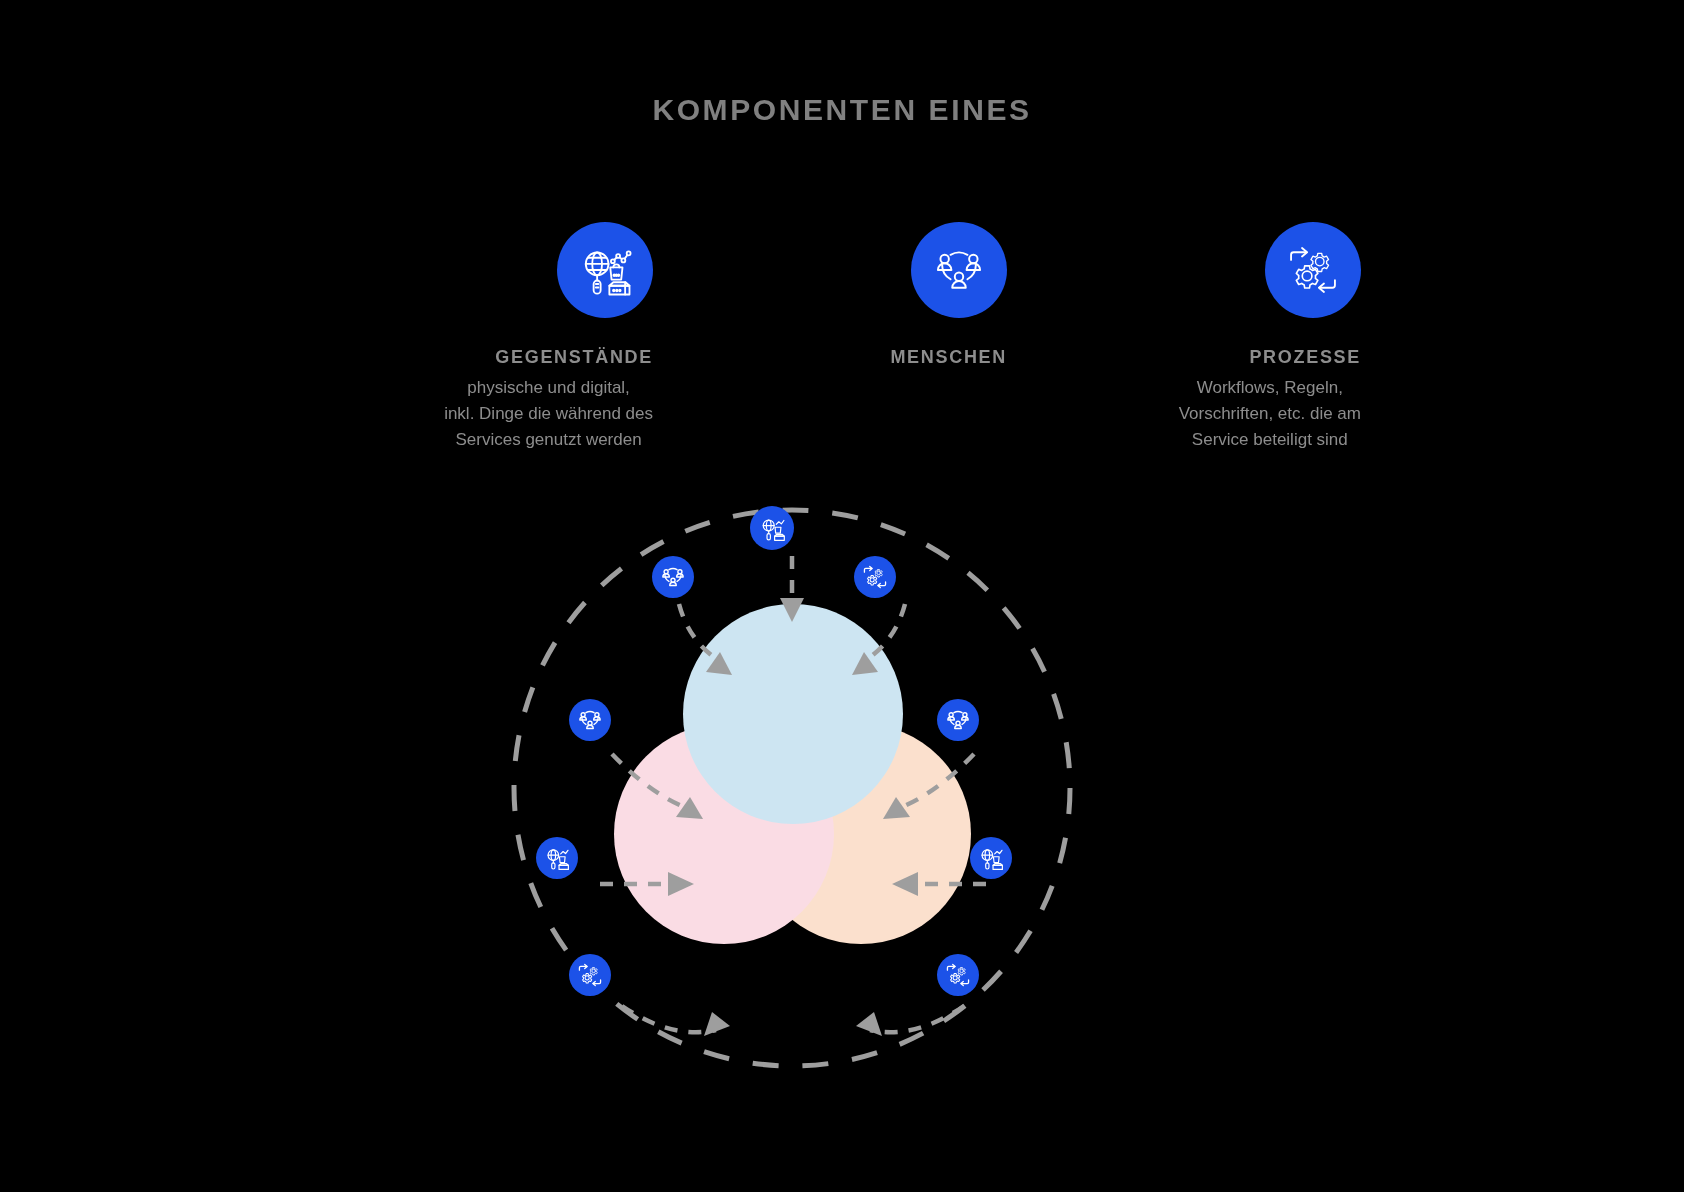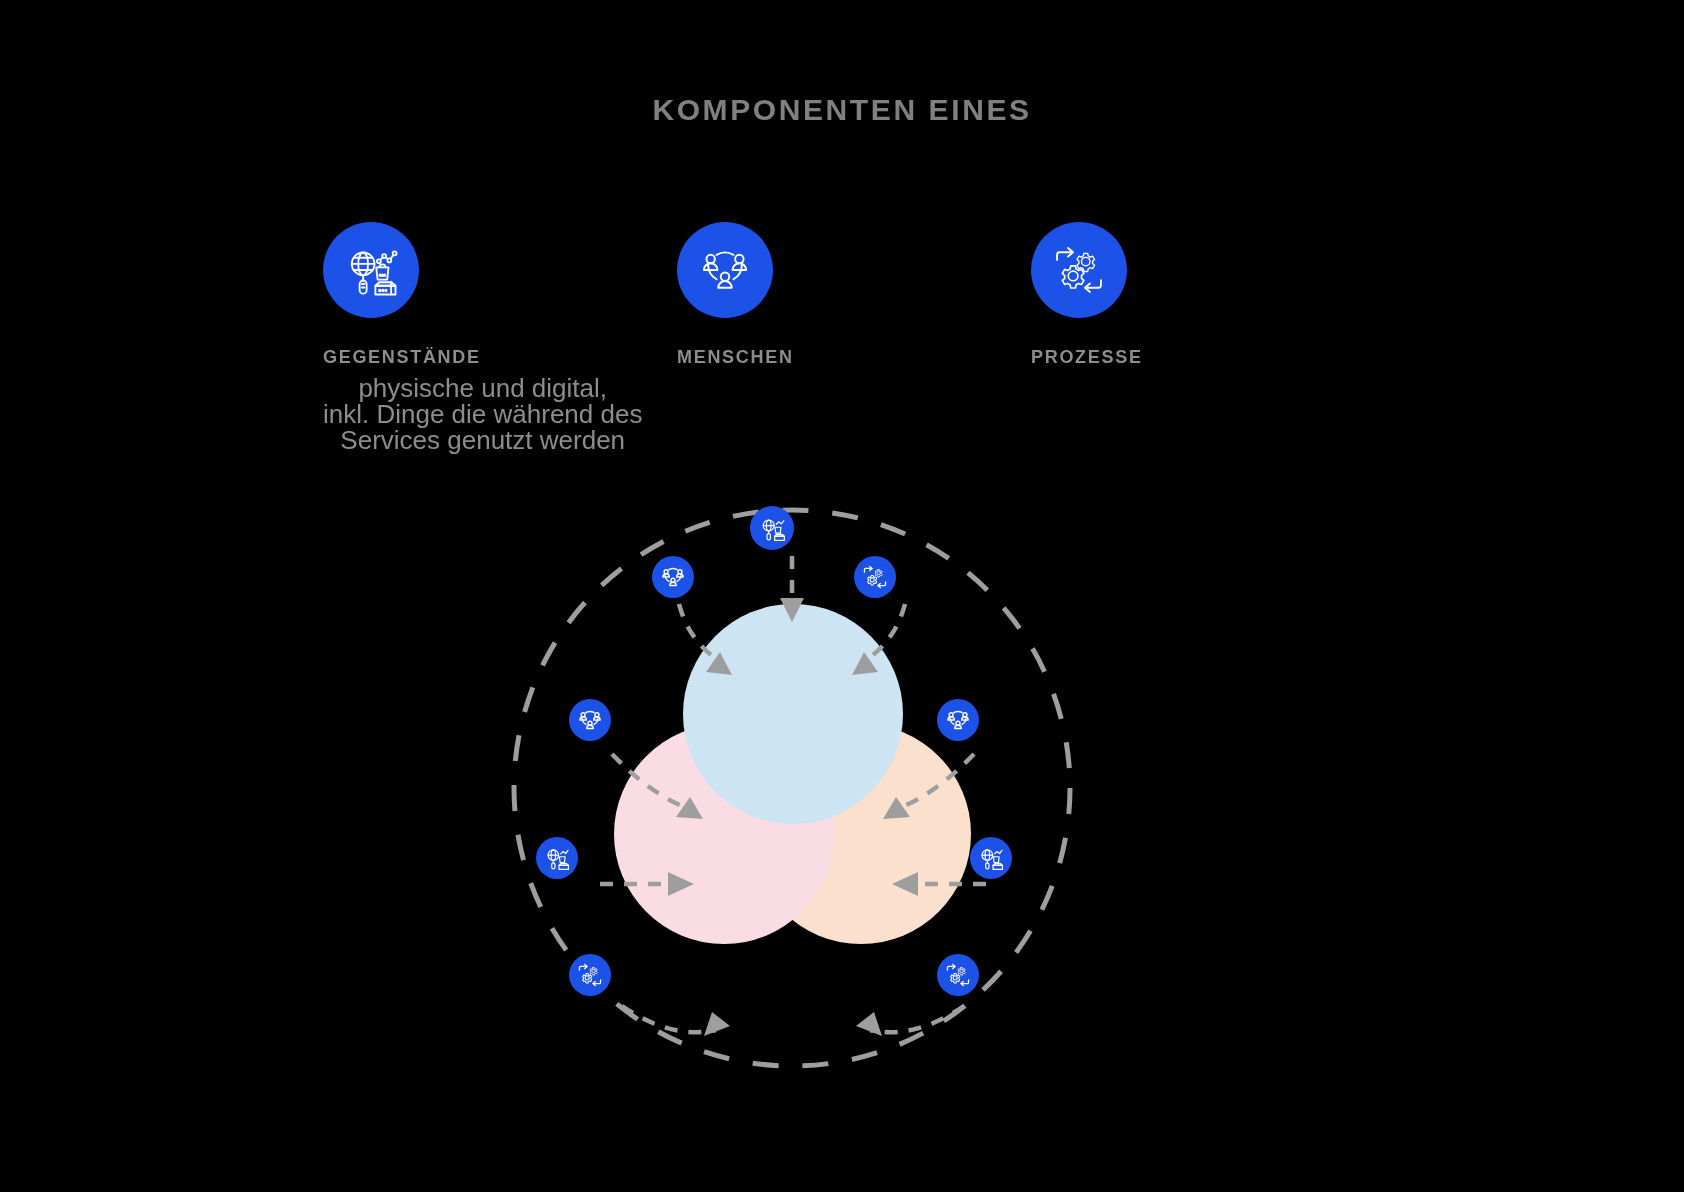--- a/index.html
+++ b/index.html
@@ -41,21 +41,21 @@
     left: 0;
     width: 1684px;
     display: flex;
     justify-content: center;
     align-items: flex-start;
   }
   .legend-col {
     width: 330px;
     display: flex;
     flex-direction: column;
-    align-items: flex-start;
+    align-items: flex-end;
     margin: 0 12px;
   }
   .legend-badge {
     width: 96px;
     height: 96px;
     border-radius: 50%;
     background: #1c52e8;
     display: flex;
     align-items: center;
     justify-content: center;
@@ -65,21 +65,21 @@
     margin-top: 29px;
     color: #8d8d8d;
     font-size: 18px;
     font-weight: bold;
     letter-spacing: 1.7px;
     text-transform: uppercase;
   }
   .legend-desc {
     margin-top: 7px;
     color: #8d8d8d;
-    font-size: 26px;
+    font-size: 17px;
     line-height: 26px;
     text-align: center;
     white-space: pre-line;
   }
 
   
   #diagram {
     position: absolute;
     left: 462px;
     top: 486px;
@@ -179,20 +179,23 @@
               <path d="M-3.2 -13.5 h6.4 l0.8 4.3 a10 10 0 0 1 3.2 1.9 l4.1 -1.5 l3.2 5.5 l-3.3 2.8 a10 10 0 0 1 0 3.8 l3.3 2.8 l-3.2 5.5 l-4.1 -1.5 a10 10 0 0 1 -3.2 1.9 l-0.8 4.3 h-6.4 l-0.8 -4.3 a10 10 0 0 1 -3.2 -1.9 l-4.1 1.5 l-3.2 -5.5 l3.3 -2.8 a10 10 0 0 1 0 -3.8 l-3.3 -2.8 l3.2 -5.5 l4.1 1.5 a10 10 0 0 1 3.2 -1.9 z"></path>
             </g>
             <g transform="translate(25,39) scale(0.88)">
               <circle cx="0" cy="0" r="6.5"></circle>
               <path d="M-3.2 -13.5 h6.4 l0.8 4.3 a10 10 0 0 1 3.2 1.9 l4.1 -1.5 l3.2 5.5 l-3.3 2.8 a10 10 0 0 1 0 3.8 l3.3 2.8 l-3.2 5.5 l-4.1 -1.5 a10 10 0 0 1 -3.2 1.9 l-0.8 4.3 h-6.4 l-0.8 -4.3 a10 10 0 0 1 -3.2 -1.9 l-4.1 1.5 l-3.2 -5.5 l3.3 -2.8 a10 10 0 0 1 0 -3.8 l-3.3 -2.8 l3.2 -5.5 l4.1 1.5 a10 10 0 0 1 3.2 -1.9 z"></path>
             </g>
           </svg>
         </span>
       </div>
       <div class="legend-title">PROZESSE</div>
+      <div class="legend-desc">Workflows, Regeln,
+Vorschriften, etc. die am
+Service beteiligt sind</div>
     </div>
   </div>
 
   <div id="diagram">
 
     <svg width="660" height="600" viewBox="0 0 660 600" fill="none">
 
       <circle cx="330" cy="302" r="278" stroke="#9e9e9e" stroke-width="5" stroke-dasharray="26 24" fill="none"></circle>
 
       <circle cx="399" cy="348" r="110" fill="#fbe0cd"></circle>

